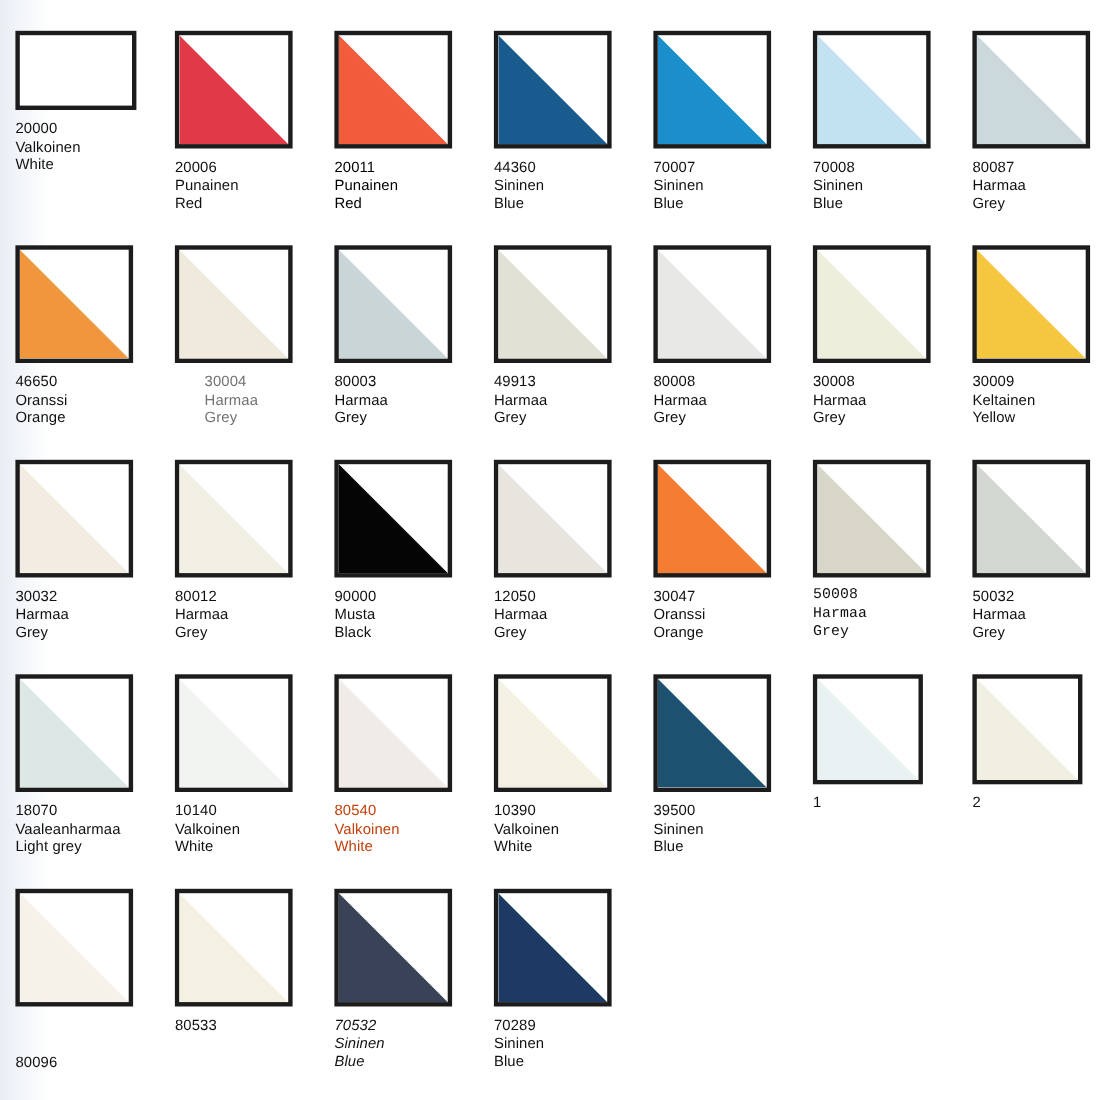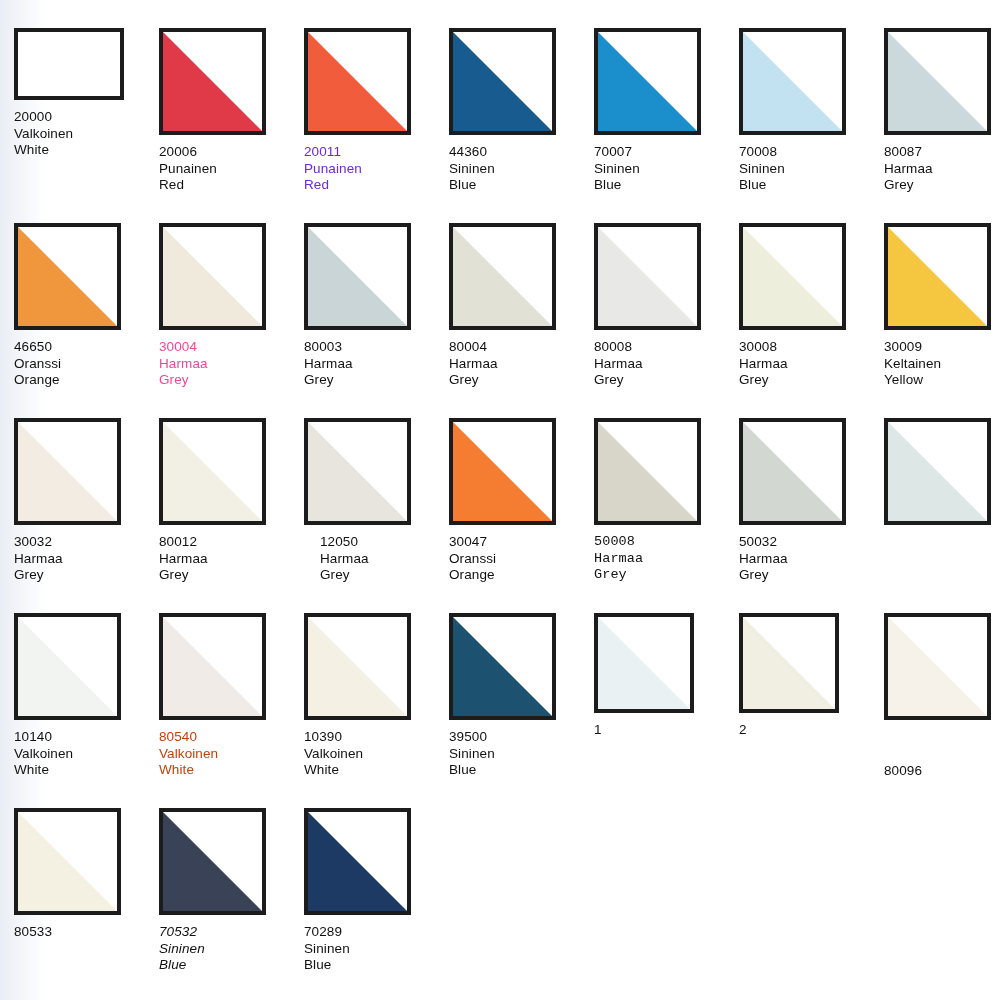--- a/index.html
+++ b/index.html
@@ -109,21 +109,21 @@
         <div class="fi-line">Punainen</div>
         <div class="en-line">Red</div>
       </div>
     </div>
     <div class="swatch-cell">
       <div class="swatch-box sz-std" style="border-color: rgb(28, 28, 28);">
         <div class="swatch-tri">
           <div style="background: rgb(240, 92, 60);"></div>
         </div>
       </div>
-      <div class="swatch-label" style="color: #6d28d9;">
+      <div class="swatch-label" style="color: #000000;">
         <div class="code-line">20011</div>
         <div class="fi-line">Punainen</div>
         <div class="en-line">Red</div>
       </div>
     </div>
     <div class="swatch-cell">
       <div class="swatch-box sz-std" style="border-color: rgb(28, 28, 28);">
         <div class="swatch-tri">
           <div style="background: rgb(23, 91, 143);"></div>
         </div>
@@ -181,21 +181,21 @@
         <div class="fi-line">Oranssi</div>
         <div class="en-line">Orange</div>
       </div>
     </div>
     <div class="swatch-cell">
       <div class="swatch-box sz-std" style="border-color: rgb(28, 28, 28);">
         <div class="swatch-tri">
           <div style="background: rgb(239, 234, 219);"></div>
         </div>
       </div>
-      <div class="swatch-label" style="color: #ec4899;">
+      <div class="swatch-label" style="color: #737373; margin-left: 27px;">
         <div class="code-line">30004</div>
         <div class="fi-line">Harmaa</div>
         <div class="en-line">Grey</div>
       </div>
     </div>
     <div class="swatch-cell">
       <div class="swatch-box sz-std" style="border-color: rgb(28, 28, 28);">
         <div class="swatch-tri">
           <div style="background: rgb(202, 213, 215);"></div>
         </div>
@@ -206,21 +206,21 @@
         <div class="en-line">Grey</div>
       </div>
     </div>
     <div class="swatch-cell">
       <div class="swatch-box sz-std" style="border-color: rgb(28, 28, 28);">
         <div class="swatch-tri">
           <div style="background: rgb(226, 225, 214);"></div>
         </div>
       </div>
       <div class="swatch-label" style="color: rgb(17, 17, 17);">
-        <div class="code-line">80004</div>
+        <div class="code-line">49913</div>
         <div class="fi-line">Harmaa</div>
         <div class="en-line">Grey</div>
       </div>
     </div>
     <div class="swatch-cell">
       <div class="swatch-box sz-std" style="border-color: rgb(28, 28, 28);">
         <div class="swatch-tri">
           <div style="background: rgb(232, 233, 230);"></div>
         </div>
       </div>
@@ -274,24 +274,36 @@
       </div>
       <div class="swatch-label" style="color: rgb(17, 17, 17);">
         <div class="code-line">80012</div>
         <div class="fi-line">Harmaa</div>
         <div class="en-line">Grey</div>
       </div>
     </div>
     <div class="swatch-cell">
       <div class="swatch-box sz-std" style="border-color: rgb(28, 28, 28);">
         <div class="swatch-tri">
+          <div style="background: rgb(5, 5, 5);"></div>
+        </div>
+      </div>
+      <div class="swatch-label" style="color: rgb(17, 17, 17);">
+        <div class="code-line">90000</div>
+        <div class="fi-line">Musta</div>
+        <div class="en-line">Black</div>
+      </div>
+    </div>
+    <div class="swatch-cell">
+      <div class="swatch-box sz-std" style="border-color: rgb(28, 28, 28);">
+        <div class="swatch-tri">
           <div style="background: rgb(231, 229, 221);"></div>
         </div>
       </div>
-      <div class="swatch-label" style="color: rgb(17, 17, 17); margin-left: 16px;">
+      <div class="swatch-label" style="color: rgb(17, 17, 17);">
         <div class="code-line">12050</div>
         <div class="fi-line">Harmaa</div>
         <div class="en-line">Grey</div>
       </div>
     </div>
     <div class="swatch-cell">
       <div class="swatch-box sz-std" style="border-color: rgb(28, 28, 28);">
         <div class="swatch-tri">
           <div style="background: rgb(244, 125, 50);"></div>
         </div>
@@ -324,20 +336,25 @@
         <div class="code-line">50032</div>
         <div class="fi-line">Harmaa</div>
         <div class="en-line">Grey</div>
       </div>
     </div>
     <div class="swatch-cell">
       <div class="swatch-box sz-std" style="border-color: rgb(28, 28, 28);">
         <div class="swatch-tri">
           <div style="background: rgb(221, 231, 230);"></div>
         </div>
+      </div>
+      <div class="swatch-label" style="color: rgb(17, 17, 17);">
+        <div class="code-line">18070</div>
+        <div class="fi-line">Vaaleanharmaa</div>
+        <div class="en-line">Light grey</div>
       </div>
     </div>
     <div class="swatch-cell">
       <div class="swatch-box sz-std" style="border-color: rgb(28, 28, 28);">
         <div class="swatch-tri">
           <div style="background: rgb(242, 244, 242);"></div>
         </div>
       </div>
       <div class="swatch-label" style="color: rgb(17, 17, 17);">
         <div class="code-line">10140</div>

